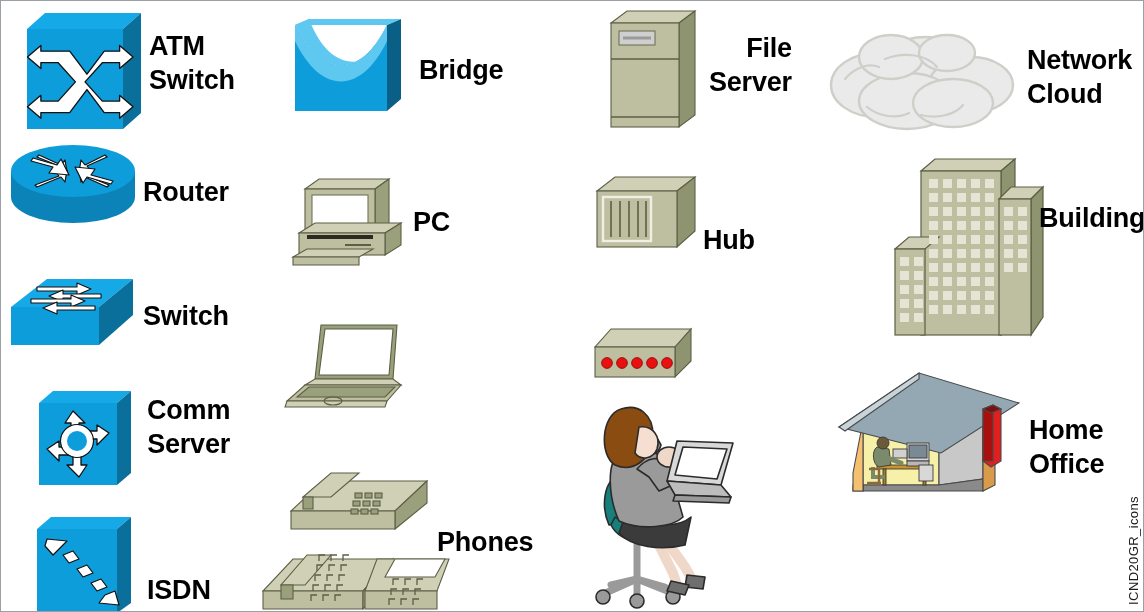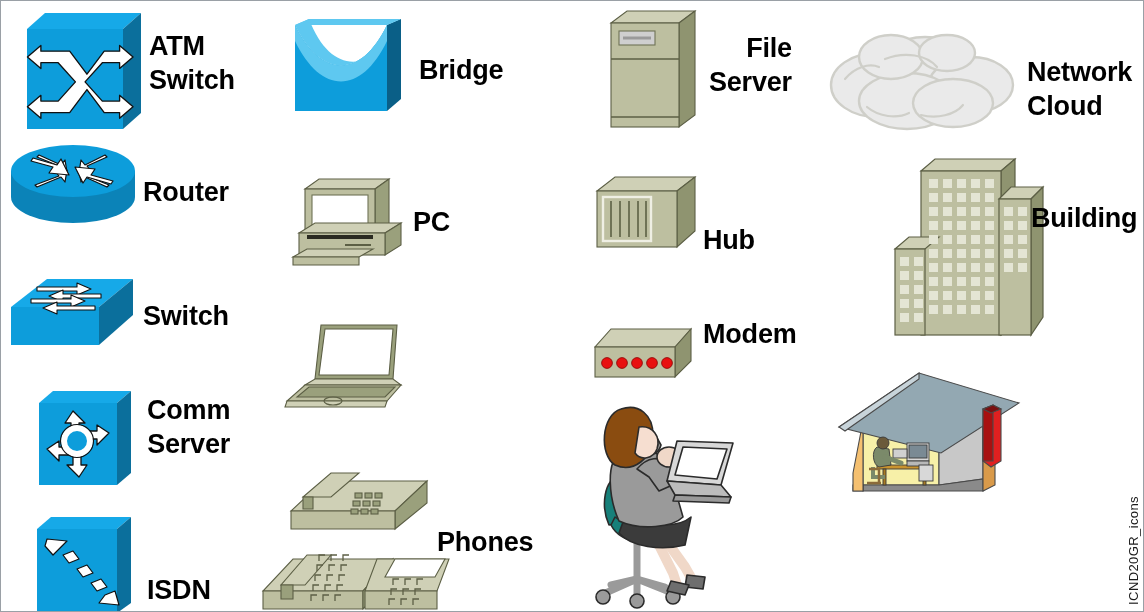--- a/index.html
+++ b/index.html
@@ -262,21 +262,20 @@
       </g>
       <g fill="#e81010" stroke="#8b0000" stroke-width="0.8">
         <circle cx="18" cy="40" r="5.4"></circle>
         <circle cx="33" cy="40" r="5.4"></circle>
         <circle cx="48" cy="40" r="5.4"></circle>
         <circle cx="63" cy="40" r="5.4"></circle>
         <circle cx="78" cy="40" r="5.4"></circle>
       </g>
     </svg>
   </div>
-  <div class="label" style="left:702px;top:316px;">Modem</div>
 
   <div class="icon" style="left:580px;top:398px;">
     <svg width="160" height="208" viewBox="0 0 160 208">
       <g stroke="#2b2b2b" stroke-width="1.6" stroke-linejoin="round">
 
         <path d="M56,184 L56,140" stroke="#9a9a9a" stroke-width="7" fill="none"></path>
         <path d="M20,196 L56,180 L96,196 M30,186 L56,180 L84,188 M56,180 L56,196" stroke="#9a9a9a" stroke-width="7" fill="none" stroke-linecap="round"></path>
         <circle cx="22" cy="198" r="7" fill="#9a9a9a"></circle>
         <circle cx="92" cy="198" r="7" fill="#9a9a9a"></circle>
         <circle cx="56" cy="202" r="7" fill="#9a9a9a"></circle>
@@ -321,21 +320,21 @@
         <ellipse cx="126" cy="30" rx="28" ry="18"></ellipse>
       </g>
       <g fill="none" stroke="#cfcfc9" stroke-width="2.2" stroke-linecap="round">
         <path d="M24,56 C34,44 48,40 58,44"></path>
         <path d="M64,36 C84,28 106,32 116,44"></path>
         <path d="M46,84 C58,94 76,96 88,90"></path>
         <path d="M100,92 C116,96 134,92 142,82"></path>
       </g>
     </svg>
   </div>
-  <div class="label" style="left:1026px;top:42px;margin-top:12px;">Network
+  <div class="label" style="left:1026px;top:42px;">Network
 Cloud</div>
 
   <div class="icon" style="left:890px;top:148px;">
     <svg width="160" height="192" viewBox="0 0 160 192">
       <g stroke="#5c5f45" stroke-width="1.2">
 
         <polygon points="30,22 110,22 124,10 44,10" fill="#cfd0b6"></polygon>
         <polygon points="110,22 124,10 124,176 110,186" fill="#8f9470"></polygon>
         <rect x="30" y="22" width="80" height="164" fill="#bdbfa0"></rect>
 
@@ -422,21 +421,21 @@
           <rect x="9" y="136" width="9" height="9"></rect>
             <rect x="23" y="136" width="9" height="9"></rect>
           <rect x="9" y="150" width="9" height="9"></rect>
             <rect x="23" y="150" width="9" height="9"></rect>
           <rect x="9" y="164" width="9" height="9"></rect>
             <rect x="23" y="164" width="9" height="9"></rect>
         </g>
       </g>
     </svg>
   </div>
-  <div class="label" style="left:1030px;top:200px;">Building</div>
+  <div class="label" style="left:1030px;top:200px;padding-left:8px;">Building</div>
 
   <div class="icon" style="left:832px;top:372px;">
     <svg width="194" height="132" viewBox="0 0 194 132">
       <g stroke="#4a4a4a" stroke-width="1.1">
 
         <polygon points="30,48 106,48 106,112 30,112" fill="#f7f0a8"></polygon>
         <polygon points="106,48 150,42 150,106 106,112" fill="#c8c8c8"></polygon>
         <polygon points="30,112 106,112 150,106 150,118 30,118" fill="#8a8a8a"></polygon>
         <polygon points="106,48 150,42 150,50 106,56" fill="#d8d8d8"></polygon>
 
@@ -464,16 +463,18 @@
         <rect x="86" y="92" width="14" height="16" fill="#d8d8d8"></rect>
 
         <path d="M44,74 C38,78 40,92 46,94 L58,92 L56,76 Z" fill="#7b8a6a"></path>
         <circle cx="50" cy="70" r="6" fill="#6b5a3a"></circle>
         <path d="M52,84 L68,90" stroke="#7b8a6a" stroke-width="5" fill="none" stroke-linecap="round"></path>
         <path d="M40,94 L40,104 L52,104" fill="none" stroke="#7b8a6a" stroke-width="4"></path>
         <path d="M36,96 L46,96 L46,110 M34,110 L48,110" fill="none" stroke="#8a6a3a" stroke-width="2.5"></path>
       </g>
     </svg>
   </div>
+  <div class="label" style="left:1028px;top:412px;">Home
+Office</div>
 
   <div class="watermark">ICND20GR_icons</div>
 
 </div>
 
 </body></html>

